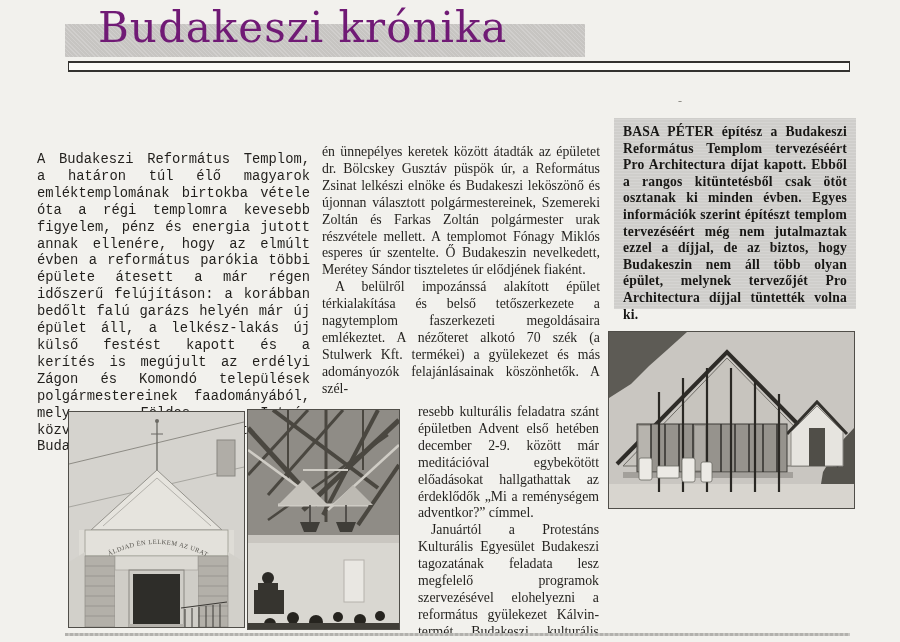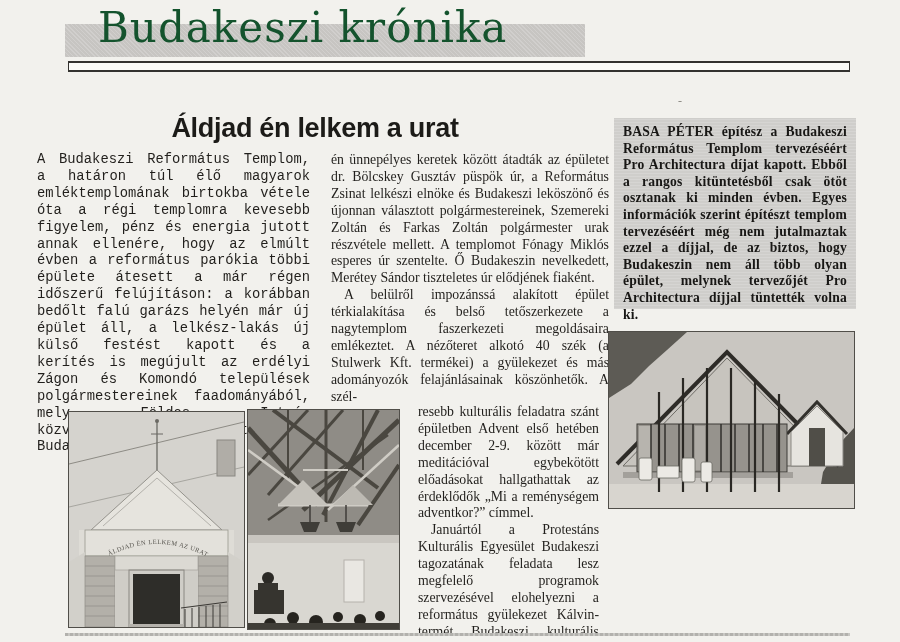--- a/index.html
+++ b/index.html
@@ -15,39 +15,39 @@
   
   .mast-band{
     position:absolute;left:65px;top:24px;width:520px;height:33px;
     background:#c7c5c2;
     background-image:repeating-linear-gradient(45deg,rgba(255,255,255,.18) 0 1px,transparent 1px 3px);
   }
   .mast-title{
     position:absolute;left:98px;top:2px;margin:0;
     font-family:"DejaVu Serif","Liberation Serif",serif;
     font-size:42px;font-weight:500;line-height:52px;
-    letter-spacing:1px;color:#14532d;white-space:nowrap;
+    letter-spacing:1px;color:#701a75;white-space:nowrap;
   }
   .top-bar{
     position:absolute;left:68px;top:61px;width:780px;height:7px;
     background:#fafaf7;border:2px solid #33322f;border-width:2px 1px 2px 1px;
   }
   .artifact{position:absolute;left:678px;top:94px;font-size:12px;color:#8a8882;}
   
   .headline{
     position:absolute;left:35px;top:112px;width:560px;margin:0;
     font-family:"Liberation Sans",sans-serif;font-weight:bold;
     font-size:27px;line-height:32px;text-align:center;
     letter-spacing:-0.3px;color:#1c1b18;
   }
   .col{position:absolute;text-align:justify;font-size:13.8px;line-height:16.9px;}
   .col p{margin:0;}
   .col p.ind{text-indent:13px;}
   .col1{left:37px;top:152px;width:273px;font-family:Liberation Mono, monospace;}
-  .col2{left:322px;top:152px;width:278px;margin-left:9px;}
+  .col2{left:322px;top:144px;width:278px;}
   .col2wrap{left:418px;top:404px;width:181px;}
   
   .award-box{
     position:absolute;left:614px;top:118px;width:242px;height:191px;
     box-sizing:border-box;background:#cfcecb;padding:6px 9px 0 9px;
     background-image:repeating-linear-gradient(0deg,rgba(255,255,255,.15) 0 1px,transparent 1px 3px);
   }
   .award-box p{
     margin:0;font-weight:bold;font-size:13.6px;line-height:16.6px;
     text-align:justify;color:#181715;letter-spacing:.2px;
@@ -70,29 +70,28 @@
 </head>
 <body>
 
 <div class="page">
 
   <div class="mast-band"></div>
   <h1 class="mast-title">Budakeszi krónika</h1>
   <div class="top-bar"></div>
   <div class="artifact">-</div>
 
-  <h2 class="headline">Áldjad én lelkem a urat</h2>
 
   <div class="col col1">
     <p>A Budakeszi Református Templom, a határon túl élő magyarok emléktemplomának birtokba vétele óta a régi templomra kevesebb figyelem, pénz és energia jutott annak ellenére, hogy az elmúlt évben a református parókia többi épülete átesett a már régen időszerű felújításon: a korábban bedőlt falú garázs helyén már új épület áll, a lelkész-lakás új külső festést kapott és a kerítés is megújult az erdélyi Zágon és Komondó települések polgármestereinek faadományából, mely Földes István közvetítésével jutott el Budakeszire.</p>
   </div>
 
   <div class="col col2">
     <p>én ünnepélyes keretek között átadták az épületet dr. Bölcskey Gusztáv püspök úr, a Református Zsinat lelkészi elnöke és Budakeszi leköszönő és újonnan választott polgármestereinek, Szemereki Zoltán és Farkas Zoltán polgármester urak részvétele mellett. A templomot Fónagy Miklós esperes úr szentelte. Ő Budakeszin nevelkedett, Merétey Sándor tiszteletes úr elődjének fiaként.</p>
-    <p class="ind">A belülről impozánssá alakított épület térkialakítása és belső tetőszerkezete a nagytemplom faszerkezeti megoldásaira emlékeztet. A nézőteret alkotó 40 szék (a Stulwerk Kft. termékei) a gyülekezet és más adományozók felajánlásainak köszönhetők. A szél-</p>
+    <p class="ind">A belülről impozánssá alakított épület térkialakítása és belső tetőszerkezete a nagytemplom faszerkezeti megoldásaira emlékeztet. A nézőteret alkotó 70 szék (a Stulwerk Kft. termékei) a gyülekezet és más adományozók felajánlásainak köszönhetők. A szél-</p>
   </div>
 
   <div class="col col2wrap">
     <p>resebb kulturális feladatra szánt épületben Advent első hetében december 2-9. között már meditációval egybekötött előadásokat hallgathattak az érdeklődők „Mi a reménységem adventkor?” címmel.</p>
     <p class="ind">Januártól a Protestáns Kulturális Egyesület Budakeszi tagozatának feladata lesz megfelelő programok szervezésével elohelyezni a református gyülekezet Kálvin-termét Budakeszi kulturális életének palettáján.</p>
   </div>
 
   <figure class="photo-church">
     <svg width="175" height="215" viewBox="0 0 175 215">
       <rect x="0" y="0" width="175" height="215" fill="#d5d3ce"></rect>

